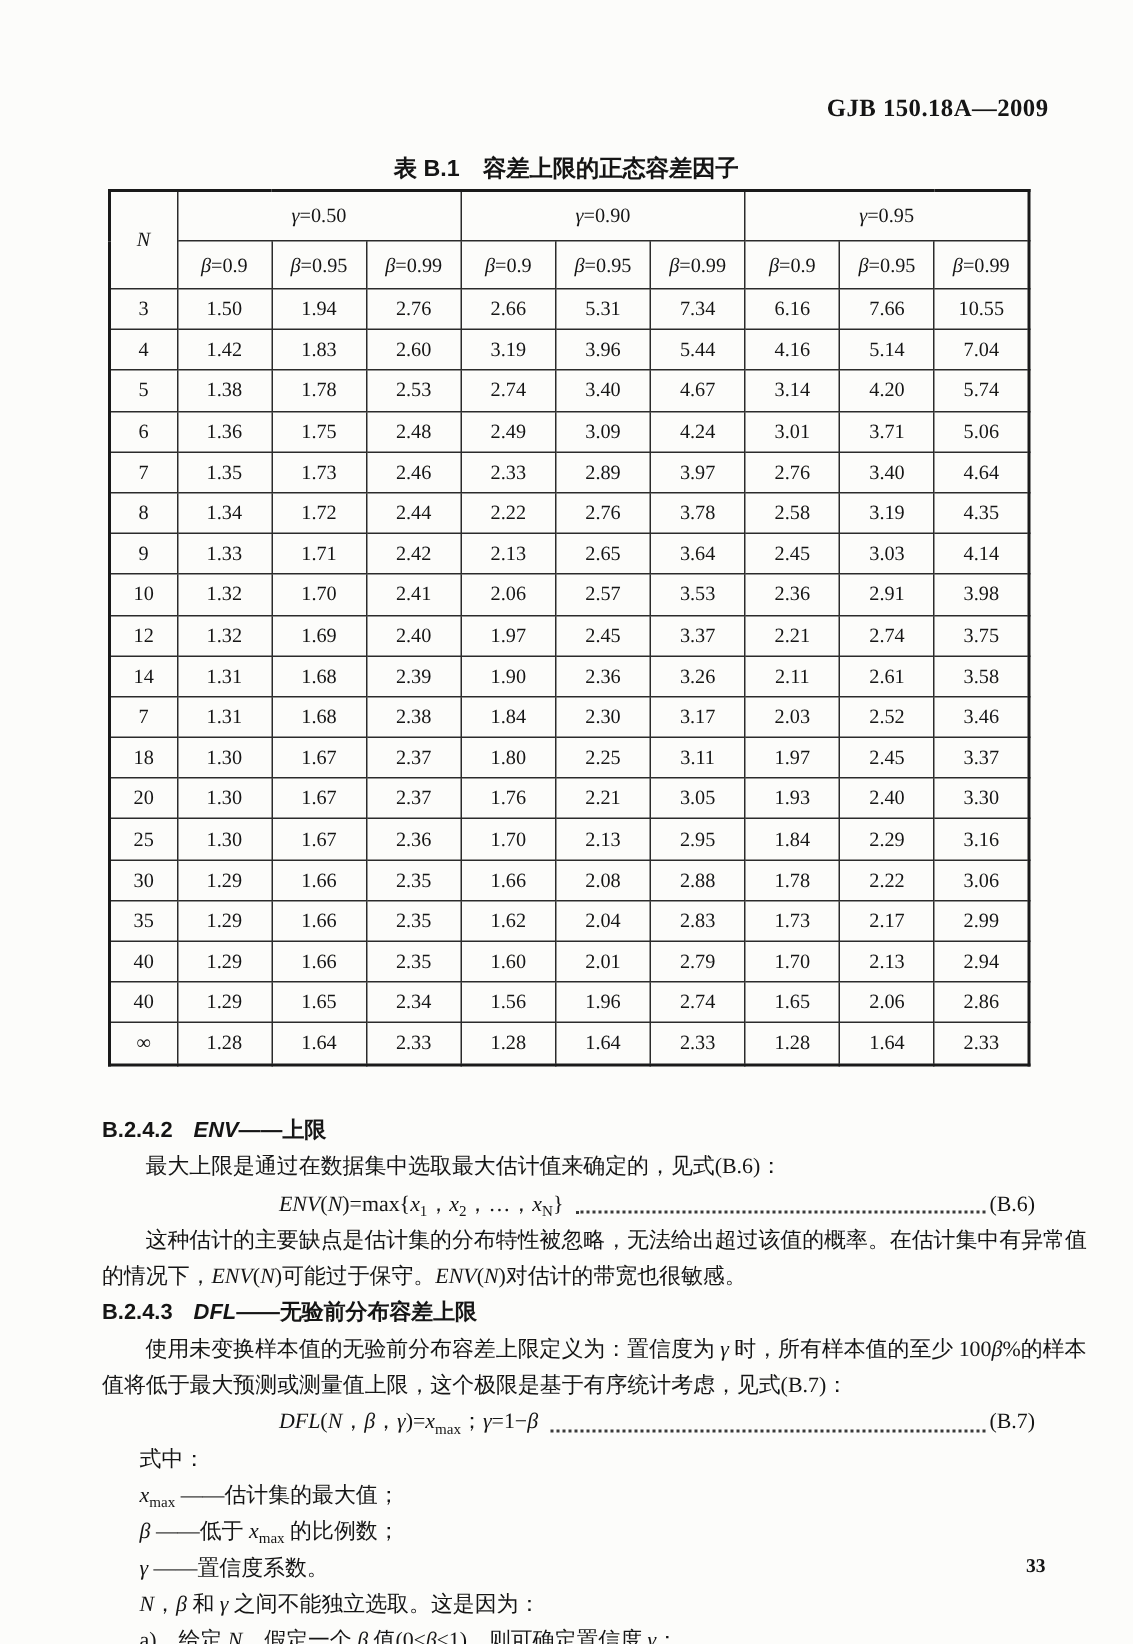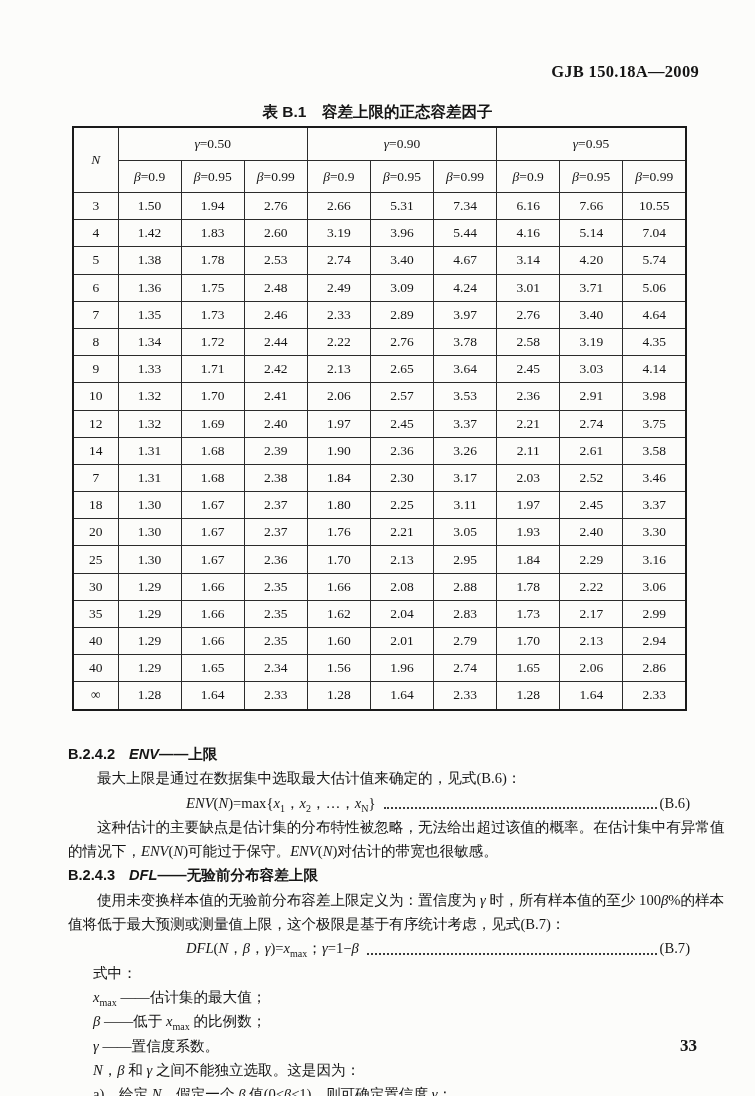--- a/index.html
+++ b/index.html
@@ -54,21 +54,21 @@
     display:flex;align-items:flex-end;
     margin-left:118px;line-height:24.3px;
   }
   .leader{
     flex:1 1 auto;border-bottom:2px dotted #3a3a3a;
     margin:0 3px 6px 8px;min-width:30px;
   }
   .formula-label{flex:0 0 auto;text-align:center;}
   .page-number{
     position:absolute;top:1036px;right:58px;
-    font-weight:bold;font-size:17px;text-align:right;
+    font-weight:bold;font-size:13px;text-align:right;
   }
 </style>
 </head>
 <body>
 
 <div class="doc-number">GJB 150.18A—2009</div>
 
 <div class="table-title">表 B.1　容差上限的正态容差因子</div>
 
 <table class="tol-table">

